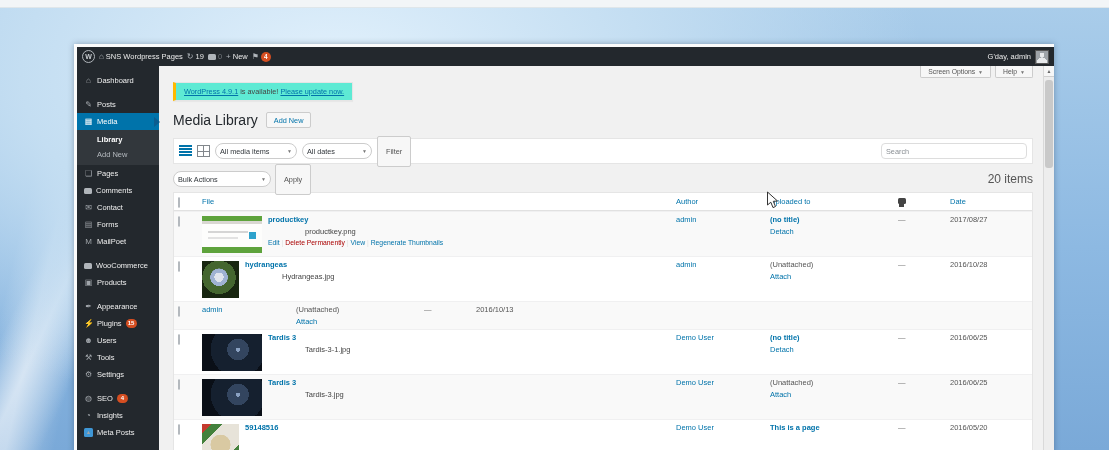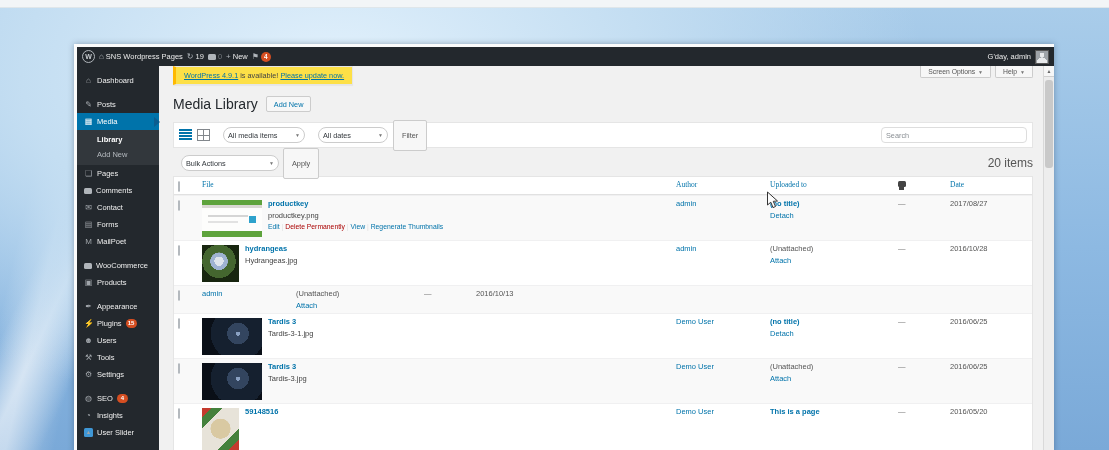--- a/index.html
+++ b/index.html
@@ -55,53 +55,53 @@
   .sb-sep{height:7px;}
   .sb-badge{background:#d54e21;color:#fff;border-radius:5px;min-width:9px;height:9px;font-size:6px;
     line-height:9px;text-align:center;padding:0 1px;font-weight:bold;}
   .meta-ico{background:#3f97d6;color:#fff;border-radius:1.5px;font-size:5.5px !important;line-height:9px;}
   
   .content{flex:1;position:relative;background:#f1f1f1;padding:0 10px 0 14px;min-width:0;overflow:hidden;}
   .screen-tabs{position:absolute;top:0;right:10px;display:flex;gap:4px;}
   .screen-tab{background:#f7f7f7;border:1px solid #ccc;border-top:none;border-radius:0 0 2px 2px;
     font-size:6.8px;color:#555;padding:2px 7px;cursor:pointer;display:flex;gap:3px;align-items:center;}
   .caret{font-size:5px;color:#777;}
-  .notice{background:#fde047;border:1px solid #e5e5e5;border-left:3px solid #ffb900;
+  .notice{margin-top:16px;background:#5eead4;border:1px solid #e5e5e5;border-left:3px solid #ffb900;
     box-shadow:0 1px 1px rgba(0,0,0,.04);padding:4px 8px;font-size:7.3px;color:#444;width:fit-content;}
   .notice a{color:#0073aa;text-decoration:underline;}
   .page-head{display:flex;align-items:center;margin-top:9px;height:20px;}
   .page-title{font-size:14px;font-weight:400;color:#23282d;}
   .add-new-btn{margin-left:8px;background:#f7f7f7;border:1px solid #ccc;border-radius:2px;color:#0073aa;
     font-size:7.3px;padding:2.5px 7px;cursor:pointer;}
   
   .filter-bar{margin-top:8px;background:#fff;border:1px solid #e5e5e5;height:24px;display:flex;
     align-items:center;padding:0 5px;gap:5px;}
   .view-ico{width:13px;height:12px;cursor:pointer;}
   .view-list{background:linear-gradient(#0073aa 0 2px,transparent 2px 3px,#0073aa 3px 5px,transparent 5px 6px,
     #0073aa 6px 8px,transparent 8px 9px,#0073aa 9px 11px,transparent 11px);}
   .view-grid{border:1px solid #82878c;width:11px;height:10px;
     background:linear-gradient(#82878c,#82878c) 50% 0/1px 100% no-repeat,
     linear-gradient(#82878c,#82878c) 0 50%/100% 1px no-repeat;}
   .fake-select{background:#fff;border:1px solid #ccc;border-radius:8px;font-size:7.3px;color:#32373c;
-    padding:2.5px 4px;display:flex;align-items:center;cursor:pointer;margin-left:8px;}
+    padding:2.5px 4px;display:flex;align-items:center;cursor:pointer;}
   .fake-select .caret{margin-left:auto;}
   .btn{background:#f7f7f7;border:1px solid #ccc;border-radius:2px;color:#555;font-size:7.3px;
     padding:10px 8px;cursor:pointer;}
   .search-input{margin-left:auto;width:136px;height:14px;border:1px solid #ddd;border-radius:4px;
     font-size:7.3px;padding:0 4px;color:#32373c;font-family:"Liberation Sans",sans-serif;}
   .search-input::placeholder{color:#8a8f94;}
   
   .bulk-row{display:flex;align-items:center;margin-top:6px;height:18px;}
   .bulk-select{width:88px;}
   .apply-btn{margin-left:4px;}
   .items-count{margin-left:auto;font-size:12px;color:#555;}
   
   .media-table{margin-top:4px;background:#fff;border:1px solid #e5e5e5;font-size:7.5px;}
   .tr{display:flex;align-items:flex-start;border-top:1px solid #f0f0f1;}
-  .tr.head{border-top:none;border-bottom:1px solid #e1e1e1;height:17px;font-family:Liberation Serif, serif;}
+  .tr.head{border-top:none;border-bottom:1px solid #e1e1e1;align-items:center;height:17px;}
   .tr.stripe{background:#f9f9f9;}
   .td{padding:3px 4px;}
   .col-cb{width:16px;flex:none;padding-top:5px;}
   .cb{width:9px;height:9px;border:1px solid #b4b9be;border-radius:2px;background:#fff;cursor:pointer;}
   .col-file{flex:1;display:flex;gap:6px;min-width:0;}
   .col-author{width:86px;flex:none;}
   .col-upl{width:120px;flex:none;}
   .col-com{width:44px;flex:none;}
   .col-date{width:78px;flex:none;}
   .hcell{color:#0073aa;cursor:pointer;}
@@ -118,21 +118,21 @@
     radial-gradient(circle at 46% 44%, #dfe4ec 0 16%, #9fb2d2 16% 30%, #44662f 31% 58%, #182610 58% 100%);}
   .t-chrysanthemum{width:37px;height:37px;background:
     radial-gradient(circle at 50% 52%, #6e0f06 0 11%, #c72d10 11% 42%, #e34a15 42% 72%, #9c1a08 72% 100%);}
   .t-tardis{width:60px;height:37px;background:
     radial-gradient(circle at 60% 42%, #8aa1c2 0 5%, #33455f 5% 26%, #15202f 26% 65%, #0a0f17 65% 100%);}
   .t-59148516{width:37px;height:43px;background:
     radial-gradient(circle at 50% 48%, #d9c9a2 0 34%, rgba(0,0,0,0) 35%),
     linear-gradient(135deg, #c43a2e 0 12%, #44813c 12% 26%, #e7e3d9 26% 72%, #44813c 72% 86%, #c43a2e 86%);}
   .file-text{min-width:0;}
   .file-title{color:#0073aa;font-weight:bold;cursor:pointer;}
-  .file-name{color:#444;margin-top:3px;}
+  .file-name{color:#444;margin-top:3px;margin-left:37px;}
   .row-actions{margin-top:3px;font-size:6.8px;color:#ddd;}
   .row-actions a{color:#0073aa;cursor:pointer;}
   .row-actions a.danger{color:#a00;}
   a.link{color:#0073aa;text-decoration:none;cursor:pointer;}
   .upl-title{color:#0073aa;font-weight:bold;cursor:pointer;display:block;}
   .upl-none{color:#555;display:block;}
   .upl-action{color:#0073aa;cursor:pointer;display:inline-block;margin-top:3px;}
   .dash{color:#777;}
   .date-cell{color:#555;}
   
@@ -257,21 +257,21 @@
             <span class="sb-ico">◍</span>
             <span>SEO</span>
             <span class="sb-badge">4</span>
           </div>
           <div class="sb-item">
             <span class="sb-ico">◔</span>
             <span>Insights</span>
           </div>
           <div class="sb-item">
             <span class="sb-ico meta-ico">▲</span>
-            <span>User Slider</span>
+            <span>Meta Posts</span>
           </div>
           <div class="sb-sep"></div>
           <div class="sb-item"></div>
         </div>
     </div>
 
     <div class="content">
       <div class="screen-tabs">
         <div class="screen-tab">
           <span>Screen Options</span>

